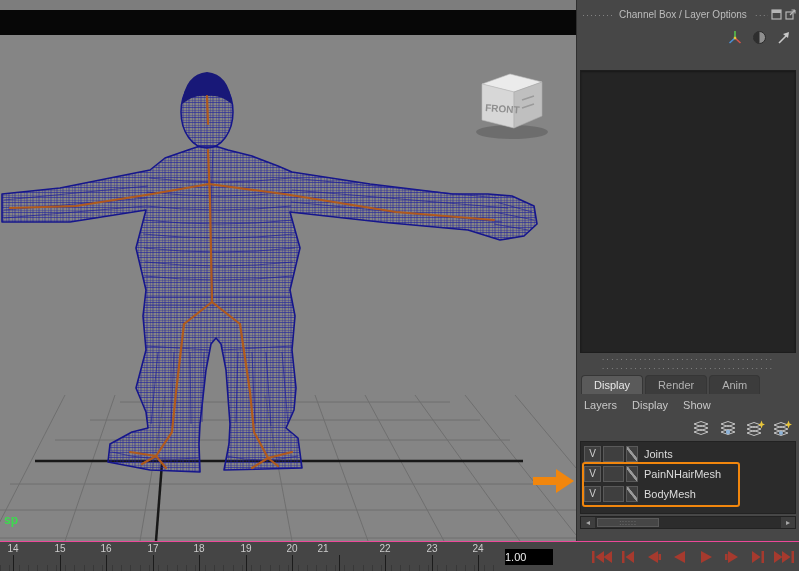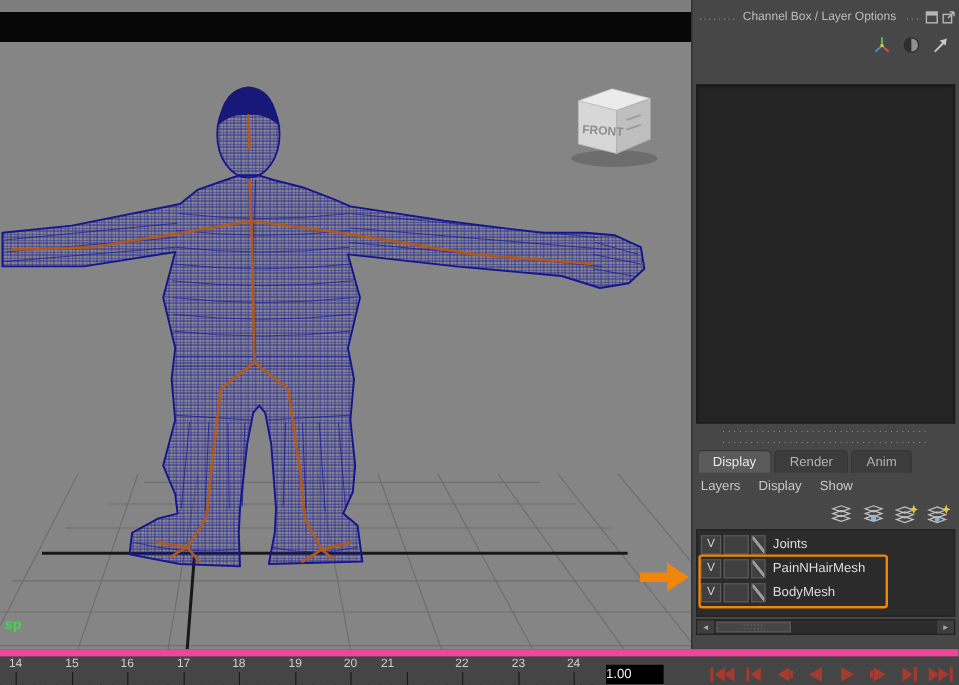--- a/index.html
+++ b/index.html
@@ -47,21 +47,21 @@
   .cell-color::after { content:""; position:absolute; left:-2px; top:-2px; width:16px; height:20px;
       background:linear-gradient(to top right, transparent 44%, #9a9a9a 46%, #9a9a9a 54%, transparent 56%); }
   .layer-name { color:#dcdcdc; font-size:11px; padding-left:4px; }
   .layer-highlight { position:absolute; left:1px; top:20px; width:158px; height:45px; border:2px solid #f1860d; border-radius:3px; z-index:3; pointer-events:none; }
   .hscroll { position:absolute; top:516px; left:3px; right:3px; height:13px; display:flex; background:#2c2c2c; border:1px solid #222; }
   .scroll-btn { width:14px; height:100%; background:#3e3e3e; color:#a8a8a8; font-size:8px; text-align:center; line-height:11px; cursor:default; }
   .scroll-track { flex:1; position:relative; }
   .scroll-thumb { position:absolute; left:2px; top:1px; width:62px; height:9px; background:#464646; border:1px solid #5a5a5a; color:#8a8a8a; font-size:7px; line-height:7px; text-align:center; letter-spacing:1px; overflow:hidden; }
 
   
-  .timeline { position:absolute; left:0; top:541px; width:799px; height:30px; background:#454545; border-top:6px solid #ec4899; }
+  .timeline { position:absolute; left:0; top:541px; width:799px; height:30px; background:#454545; border-top:1px solid #ec4899; }
   .timeslider { position:absolute; left:0; top:0; width:500px; height:30px; }
   .frame-label { position:absolute; top:1px; width:24px; text-align:center; color:#cccccc; font-size:10px; }
   .tick-major { position:absolute; top:13px; width:1px; height:17px; background:#1c1c1c; }
   .tick-minor-strip { position:absolute; left:0; top:23px; width:500px; height:7px;
       background:repeating-linear-gradient(90deg,#383838 0 1px,transparent 1px 9.3px); }
   .time-field { position:absolute; left:505px; top:7px; width:48px; height:16px; background:#000; color:#ededed; font-size:11px; text-align:left; line-height:16px; }
   .playback { position:absolute; right:2px; top:3px; display:flex; }
   .pb-btn { width:26px; height:24px; display:flex; align-items:center; justify-content:center; background:transparent; border:none; cursor:default; }
   .pb-btn svg { display:block; }
   .pb-glyph { fill:#a63a2e; }

